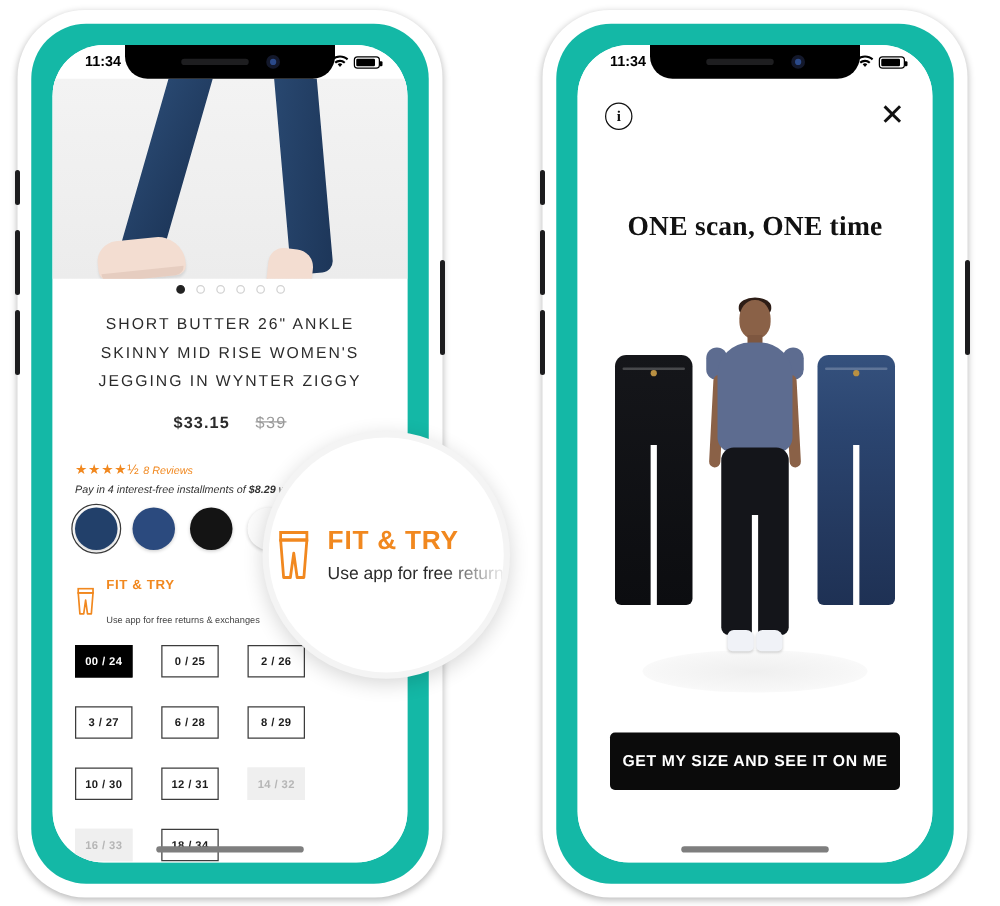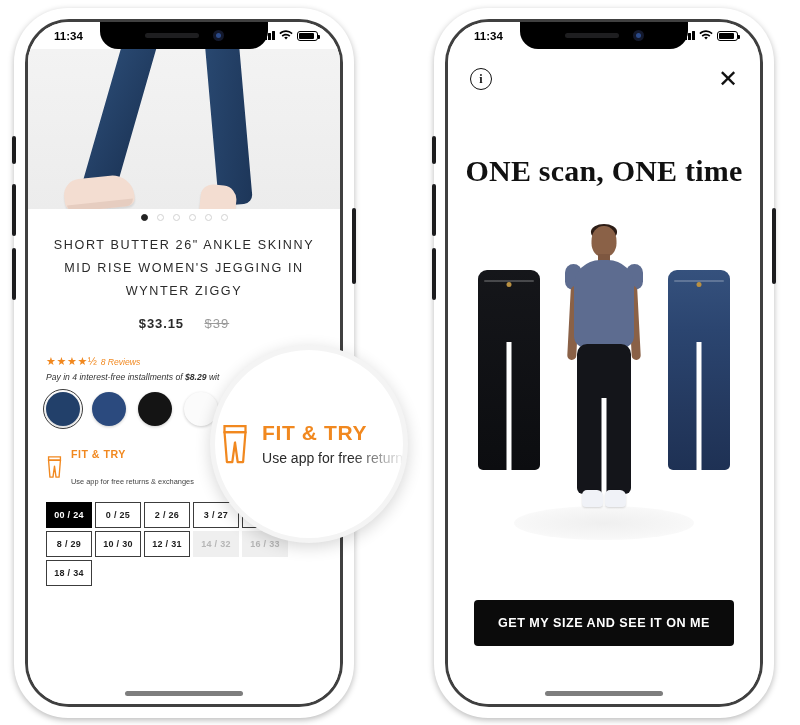--- a/index.html
+++ b/index.html
@@ -18,22 +18,22 @@
     border-radius: 54px;
     background: linear-gradient(100deg,#ララ 0%,#2b2b2d 0%,#131314 16%,#0a0a0b 50%,#141416 84%,#3a3a3d 100%);
     box-shadow: 0 2px 6px rgba(0,0,0,.28);
     padding: 11px;
   }
   .phone.left  { left: 14px;  top: 8px; }
   .phone.right { left: 434px; top: 8px; }
   .bezel {
     width: 100%; height: 100%;
     border-radius: 44px;
-    background: #404040;
-    padding: 3px;
+    background: #14b8a6;
+    padding: 17px;
   }
   .screen {
     position: relative;
     width: 100%; height: 100%;
     border-radius: 41px;
     background: #ffffff;
     overflow: hidden;
   }
   
   .sbtn { position: absolute; background: #1c1c1e; border-radius: 2px; }
@@ -118,21 +118,21 @@
   .swatches { display: flex; gap: 12px; margin-top: 10px; }
   .sw { width: 34px; height: 34px; border-radius: 50%; position: relative;
         box-shadow: 0 1px 3px rgba(0,0,0,.2); }
   .sw.sel { outline: 1.3px solid #3a3a3a; outline-offset: 2.5px; }
 
   .ftrow { display: flex; align-items: center; gap: 8px; margin-top: 22px; }
   .pants-icon { width: 17px; height: 22px; flex: none; }
   .ftcol .ft-title { color: #f1881f; font-size: 10.6px; font-weight: bold; letter-spacing: .5px; }
   .ftcol .ft-sub { color: #444; font-size: 7.4px; margin-top: 17px; }
 
-  .sizegrid { display: flex; flex-wrap: wrap; gap: 3px; margin-top: 16px; }
+  .sizegrid { display: flex; flex-wrap: wrap; gap: 23px; margin-top: 16px; }
   .sz {
     width: 46px; height: 26px; border: 1.2px solid #3c3c3c; background: #fff;
     display: flex; align-items: center; justify-content: center;
     font-size: 9px; font-weight: bold; color: #1c1c1c; letter-spacing: .3px;
   }
   .sz.sel { background: #000; color: #fff; border-color: #000; }
   .sz.off { background: #efefef; border-color: #efefef; color: #b6b6b6; }
 
   
   .magnifier {
@@ -156,21 +156,21 @@
   .topbar { position: absolute; top: 40px; left: 0; right: 0; height: 34px;
             display: flex; align-items: center; justify-content: space-between; padding: 0 22px; }
   .info-icon { width: 22px; height: 22px; border: 1.6px solid #111; border-radius: 50%;
                display: flex; align-items: center; justify-content: center;
                font-size: 12px; font-weight: bold; color: #111;
                font-family: "Liberation Serif", serif; }
   .close-icon { font-size: 24px; color: #111; line-height: 1; font-weight: 300; }
 
   .scan-head { position: absolute; top: 132px; left: 0; right: 0; text-align: center;
                font-family: "Liberation Serif", serif; font-weight: bold;
-               font-size: 30px; color: #111; letter-spacing: .2px; }
+               font-size: 22px; color: #111; letter-spacing: .2px; }
 
   .scene { position: absolute; top: 190px; left: 0; right: 0; height: 330px; }
   .platform { position: absolute; left: 50%; transform: translateX(-50%); bottom: 2px;
               width: 180px; height: 34px; border-radius: 50%;
               background: radial-gradient(ellipse at center,#efefef 0%,#f7f7f7 60%,#fff 100%); }
 
   
   .avatar { position: absolute; left: 50%; transform: translateX(-50%); bottom: 16px; width: 96px; height: 300px; }
   .av-head { position:absolute; left:50%; transform:translateX(-50%); top:0; width:25px; height:31px;
              background:#8a6147; border-radius:48% 48% 44% 44%; }

